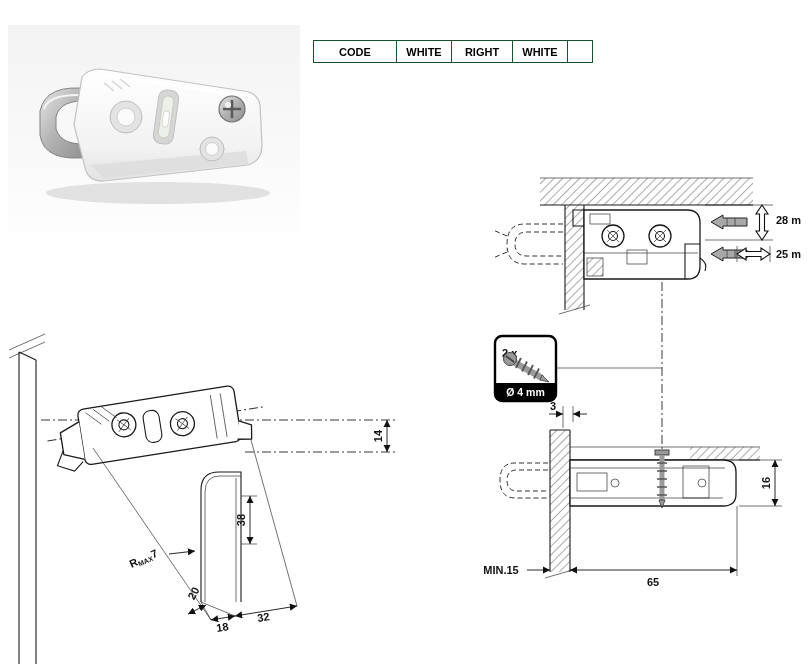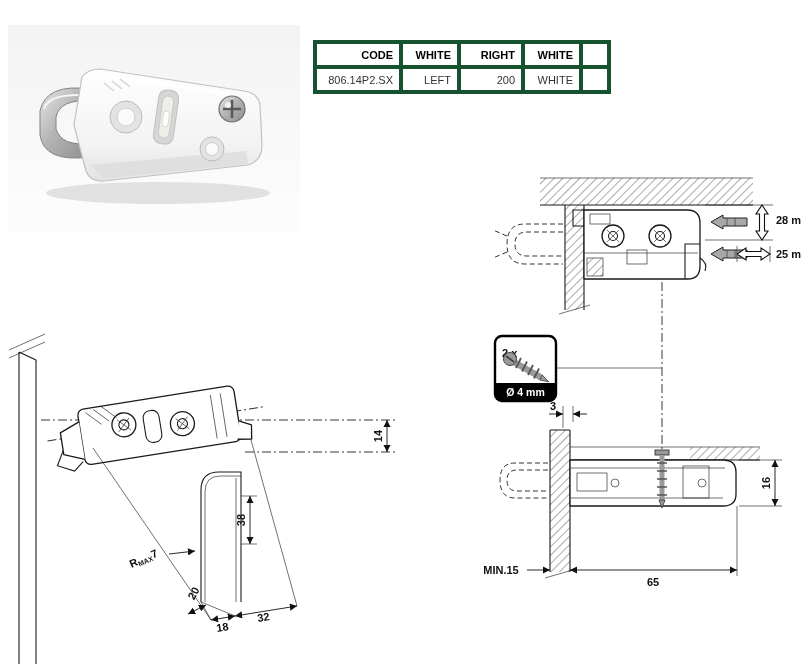--- a/index.html
+++ b/index.html
@@ -1,20 +1,20 @@
 <!DOCTYPE html>
 <html><head>
 <meta charset="utf-8">
 <style>
   html,body{margin:0;padding:0;background:#fff;}
   #canvas{position:relative;width:808px;height:669px;background:#ffffff;overflow:hidden;
           font-family:"Liberation Sans",sans-serif;}
   #photo{position:absolute;left:8px;top:25px;}
   #spec{position:absolute;left:313px;top:40px;border-collapse:collapse;font-size:11px;color:#222;}
-  #spec th,#spec td{border:4px solid #14532d;padding:3px 6px 3px 6px;text-align:right;white-space:nowrap;height:15px;}
+  #spec th,#spec td{border:1px solid #14532d;padding:3px 6px 3px 6px;text-align:center;white-space:nowrap;height:15px;}
   #spec th{font-weight:bold;color:#000;}
   #spec td{font-weight:normal;color:#333;}
   #leftdraw{position:absolute;left:5px;top:318px;}
   #rightdraw{position:absolute;left:455px;top:158px;}
   .outline{fill:#ffffff;stroke:#1a1a1a;stroke-width:1.3;stroke-linejoin:round;}
   .line{fill:none;stroke:#1a1a1a;stroke-width:1.1;}
   .thin{fill:none;stroke:#333;stroke-width:0.7;}
   .dimline{fill:none;stroke:#111;stroke-width:0.9;}
   .dash{fill:none;stroke:#222;stroke-width:0.9;stroke-dasharray:9 3 2 3;}
   .phantom{fill:none;stroke:#333;stroke-width:1;stroke-dasharray:5 3;}
@@ -75,27 +75,20 @@
     <thead>
       <tr>
         <th style="width:70px">CODE</th>
         <th style="width:42px">WHITE</th>
         <th style="width:48px">RIGHT</th>
         <th style="width:42px">WHITE</th>
         <th style="width:12px"></th>
       </tr>
     </thead>
     <tbody>
-      <tr>
-        <td>806.14P2.SX</td>
-        <td>LEFT</td>
-        <td>200</td>
-        <td>WHITE</td>
-        <td></td>
-      </tr>
     </tbody>
   </table>
 
   <svg id="leftdraw" width="450" height="348" viewBox="0 0 450 348">
     <defs>
       <marker id="la" viewBox="0 0 10 10" refX="10" refY="5" markerWidth="8" markerHeight="8" orient="auto-start-reverse">
         <path d="M0,0 L10,5 L0,10 Z" fill="#111"></path>
       </marker>
       <pattern id="h1" width="6" height="6" patternUnits="userSpaceOnUse" patternTransform="rotate(45)">
         <line x1="0" y1="0" x2="0" y2="6" stroke="#555" stroke-width="1"></line>

